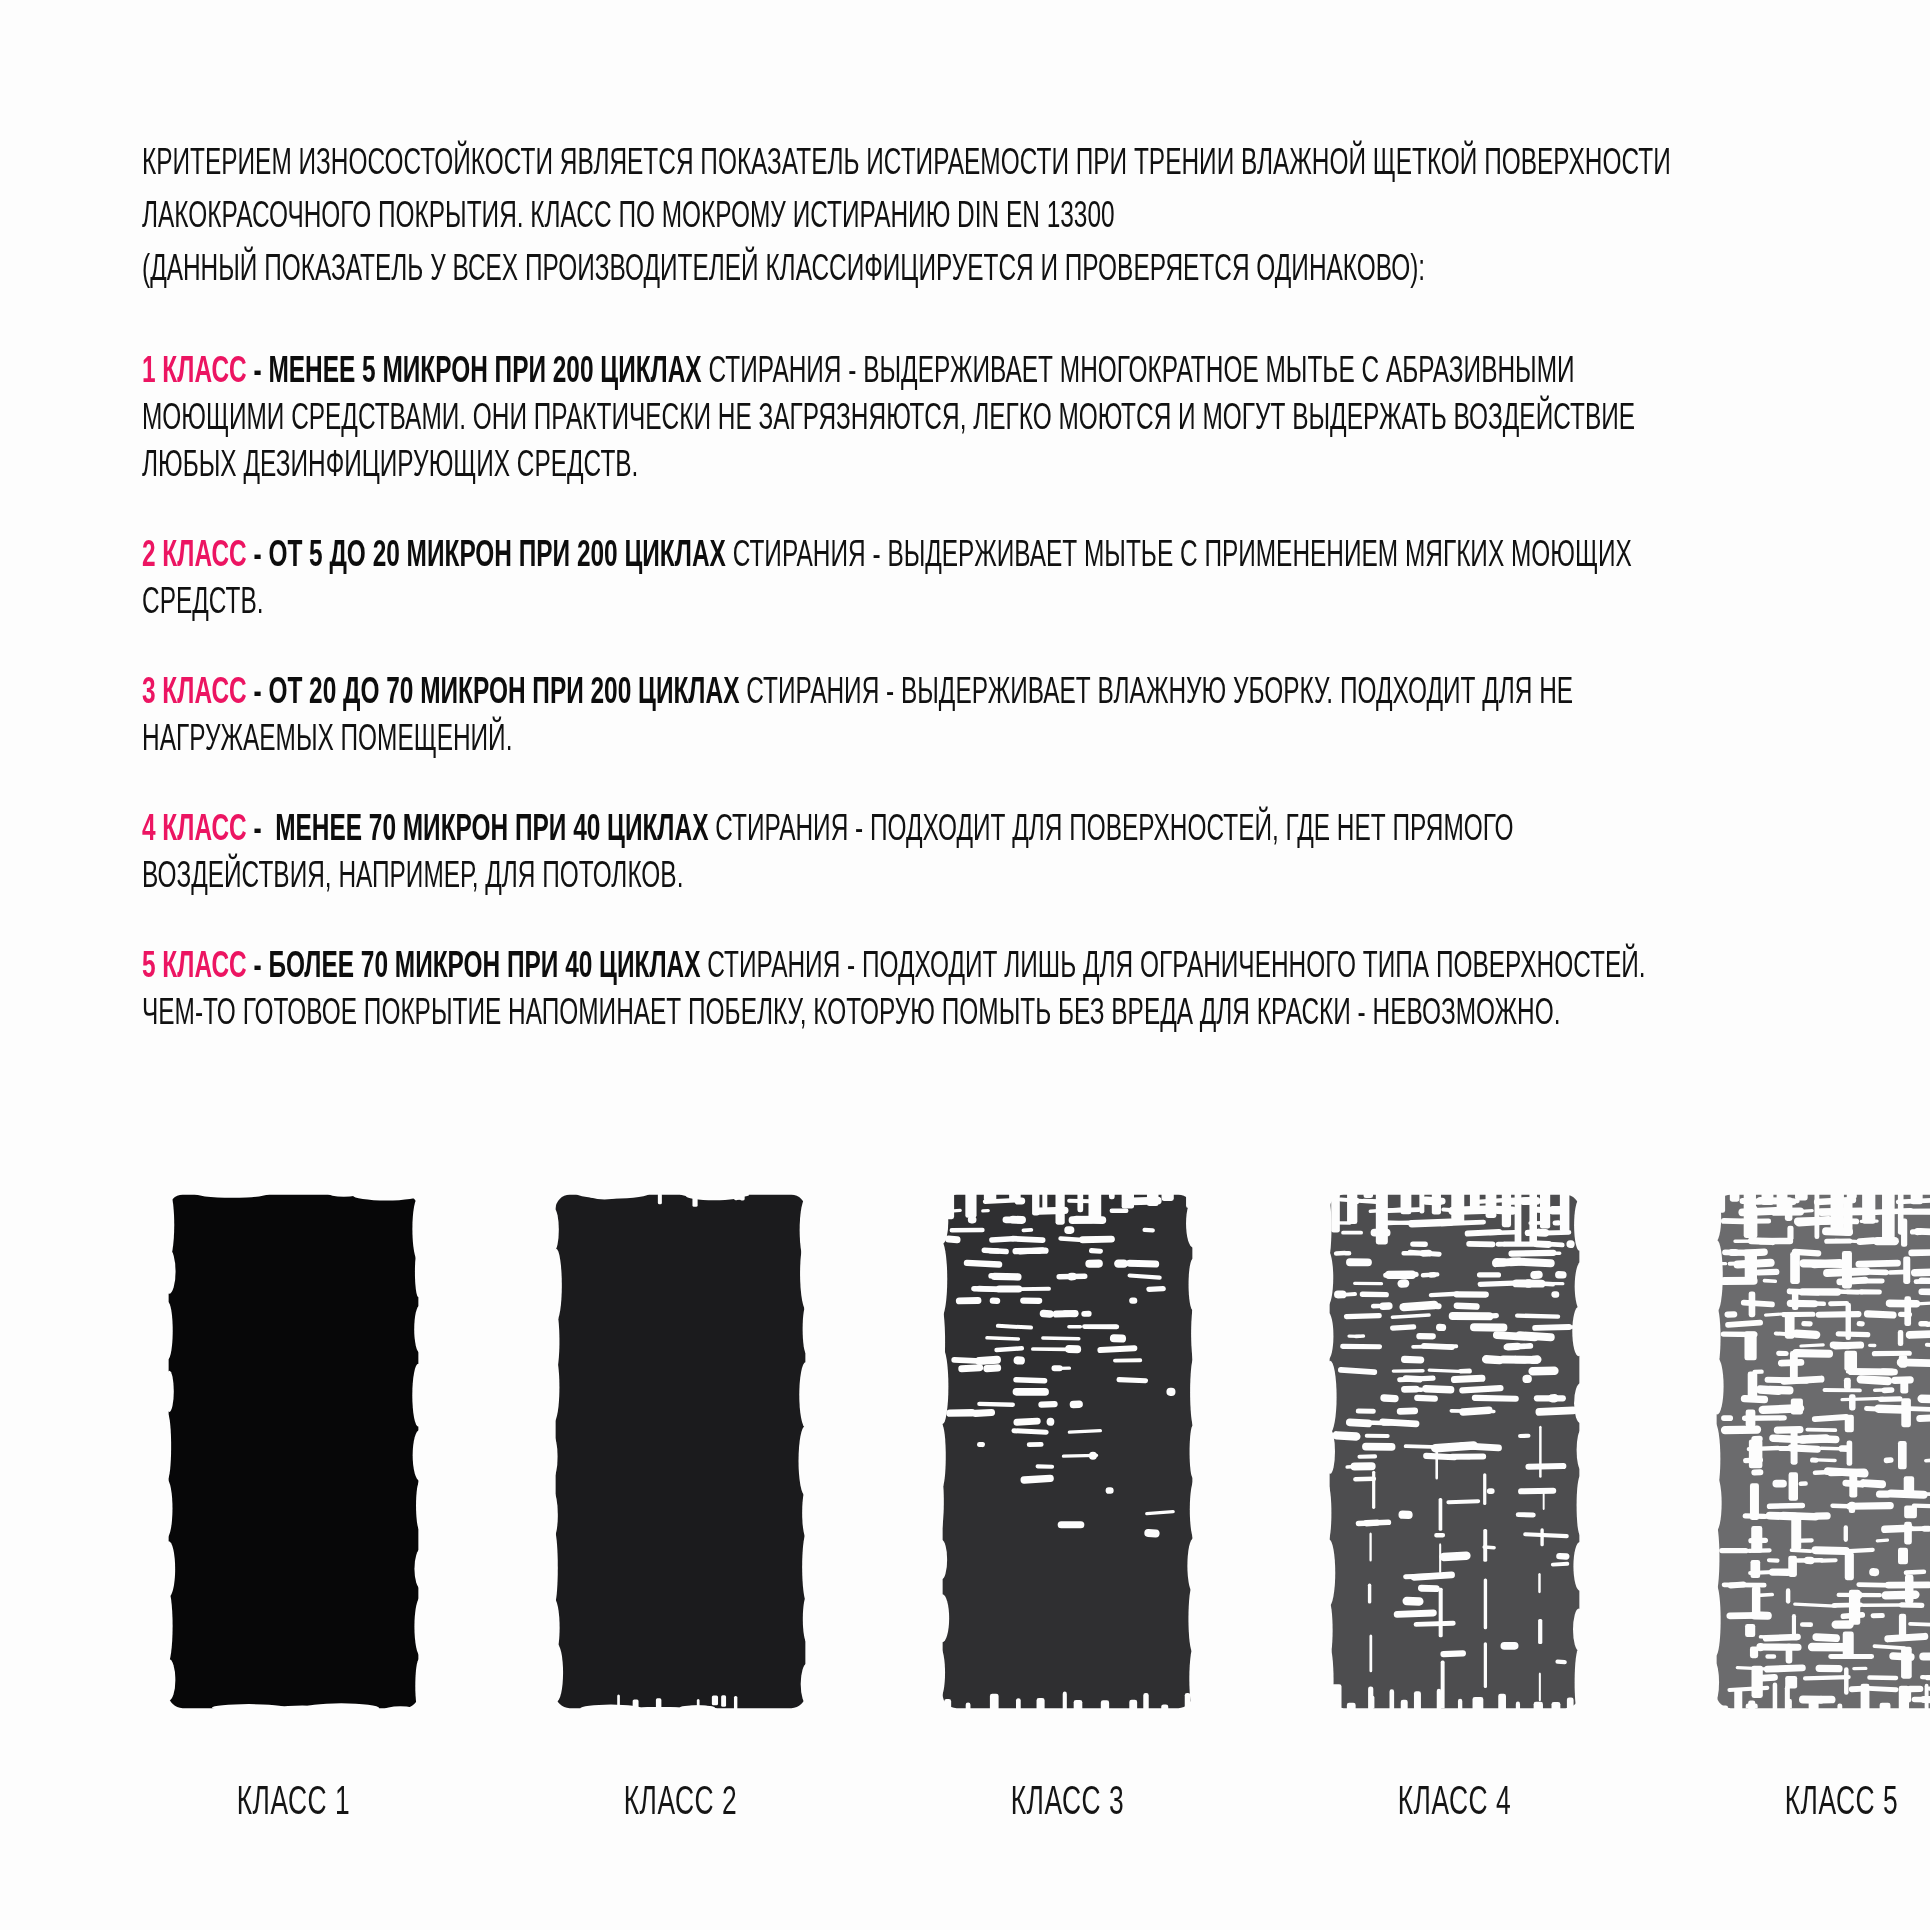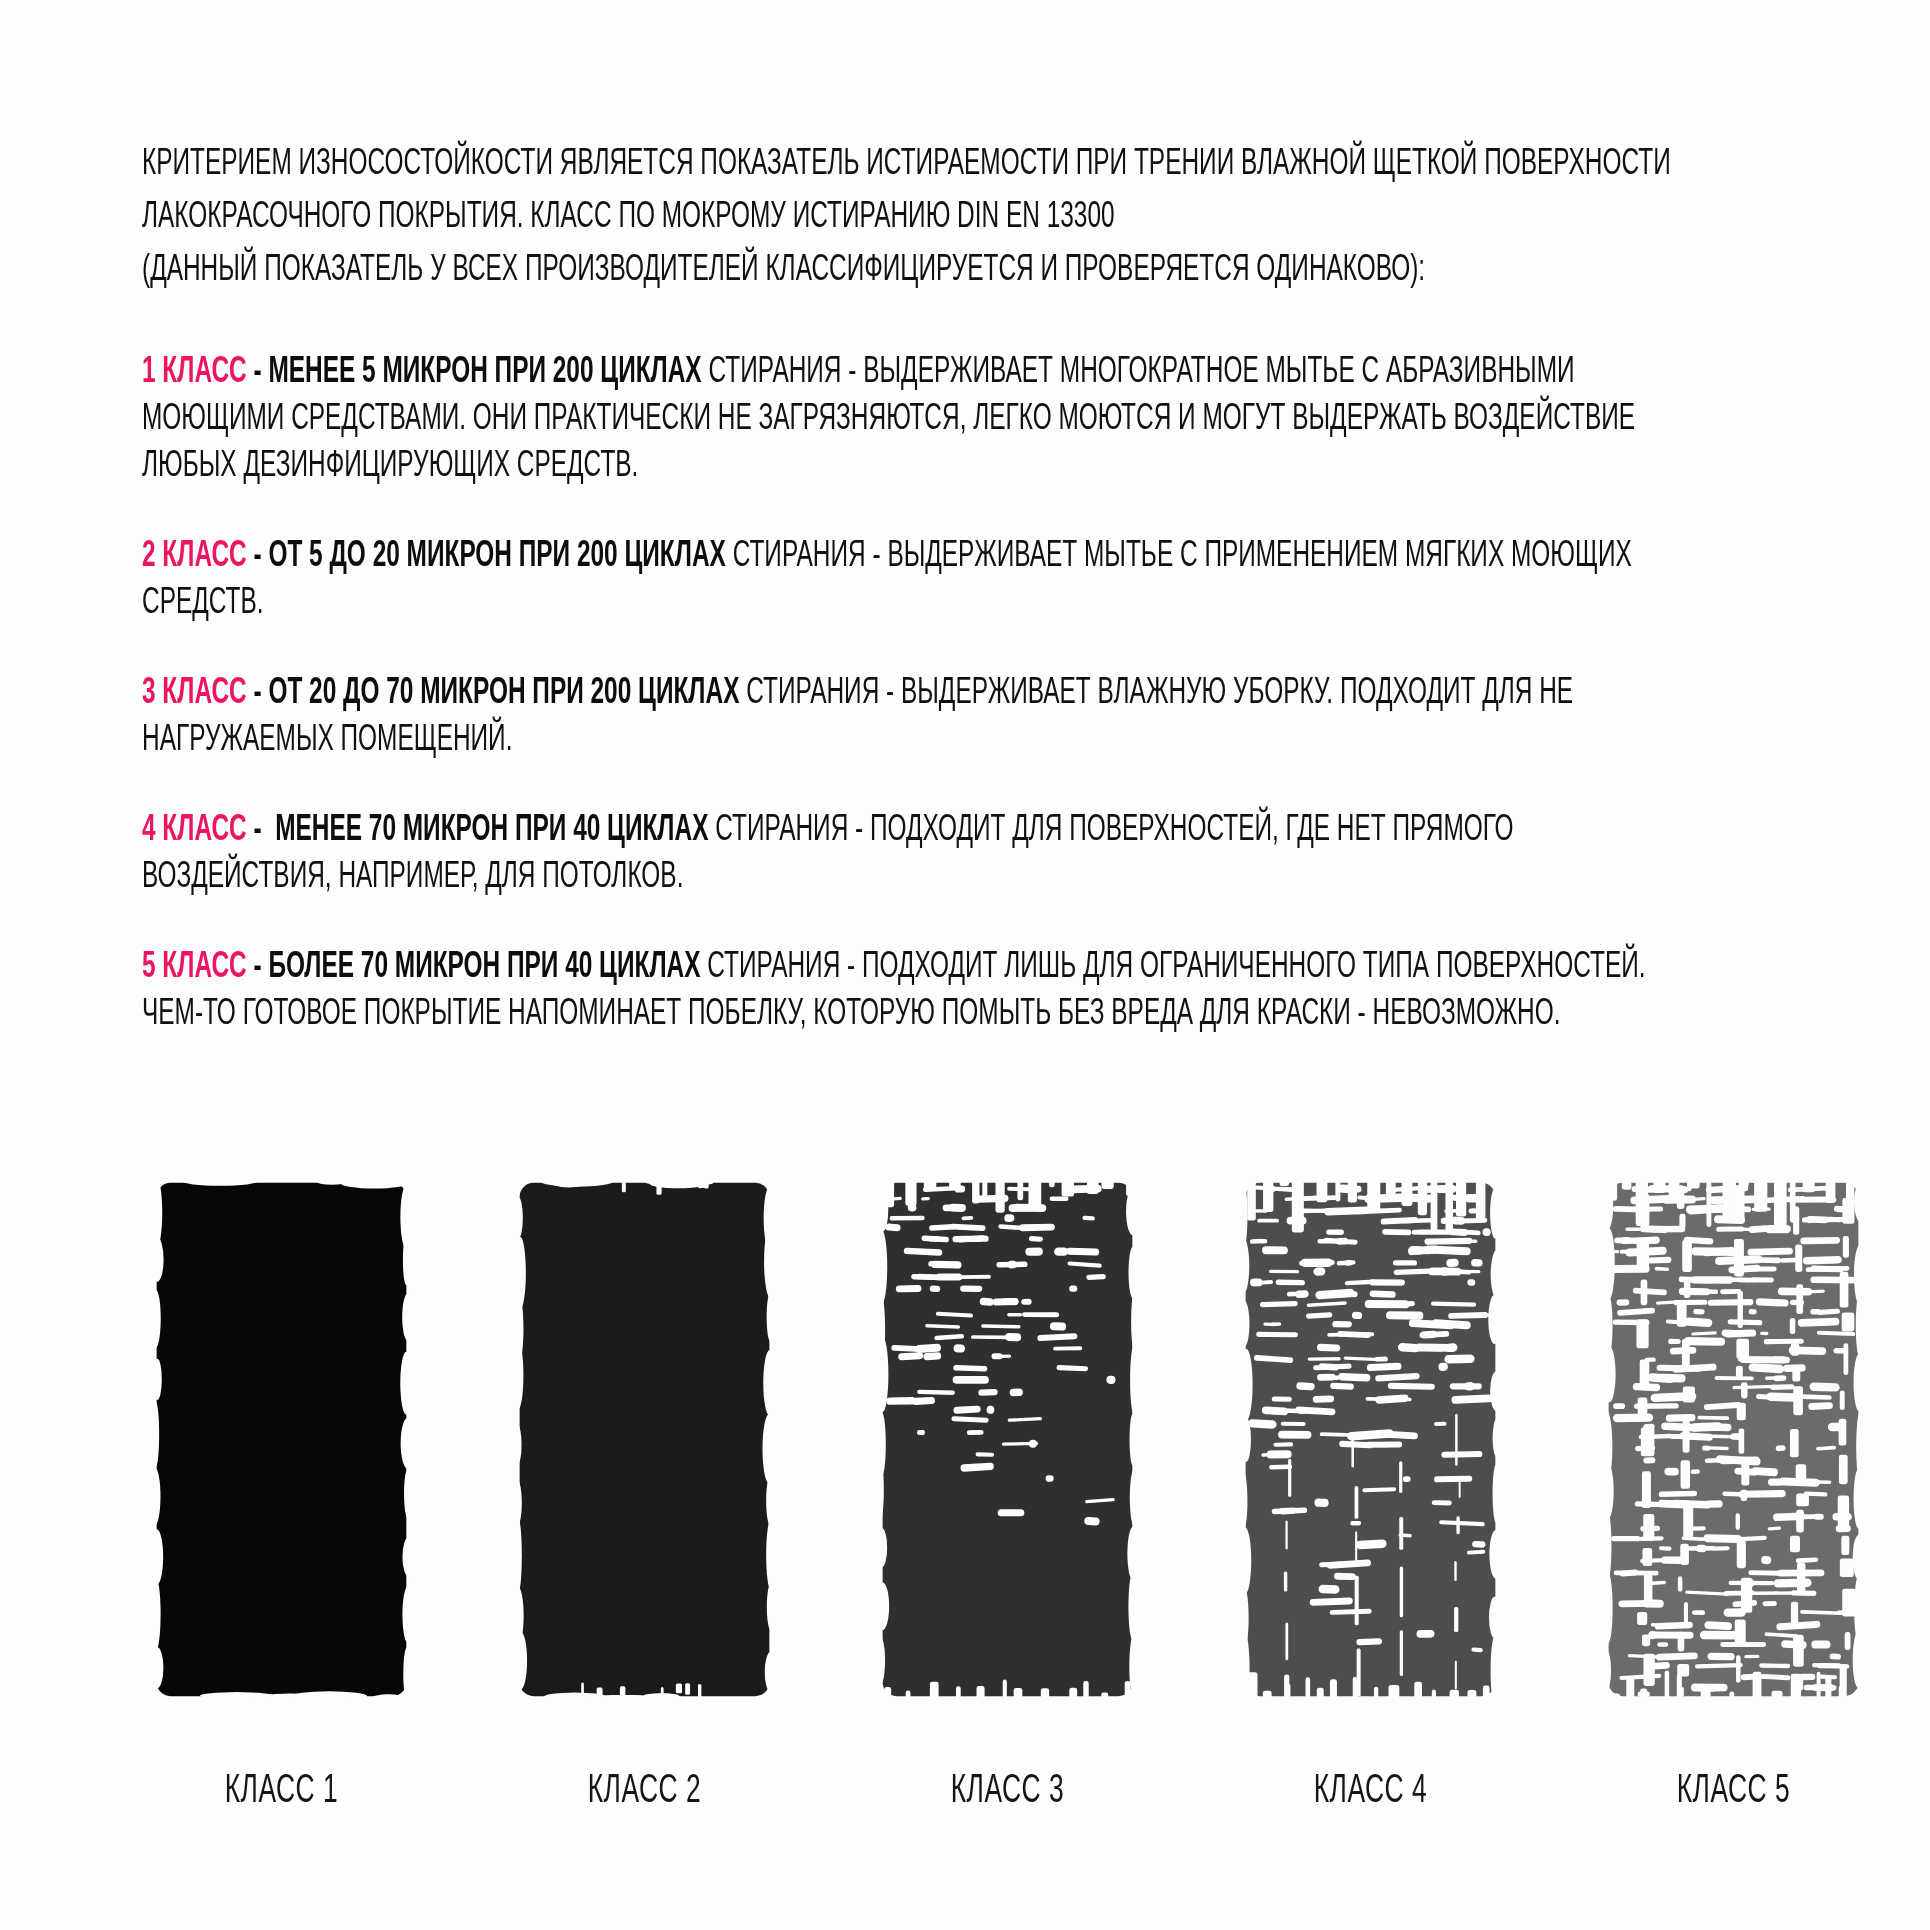--- a/index.html
+++ b/index.html
@@ -38,21 +38,21 @@
   .seg-accent{font-weight:700;color:var(--accent,#ec1562);}
 
   
   .swatch-row{
     position:absolute;
     left:143px;top:1171px;
     width:1685px;
     display:flex;
     gap:86px;
   }
-  .swatch{margin:4px;width:269px;}
+  .swatch{margin:16px;width:269px;}
   .swatch svg{display:block;width:269px;height:529px;}
   .swatch figcaption{
     margin-top:62px;
     text-align:center;
     font-size:40px;
     line-height:44px;
     color:#151515;
     transform:scaleX(0.66);
     letter-spacing:0.8px;
     white-space:nowrap;

